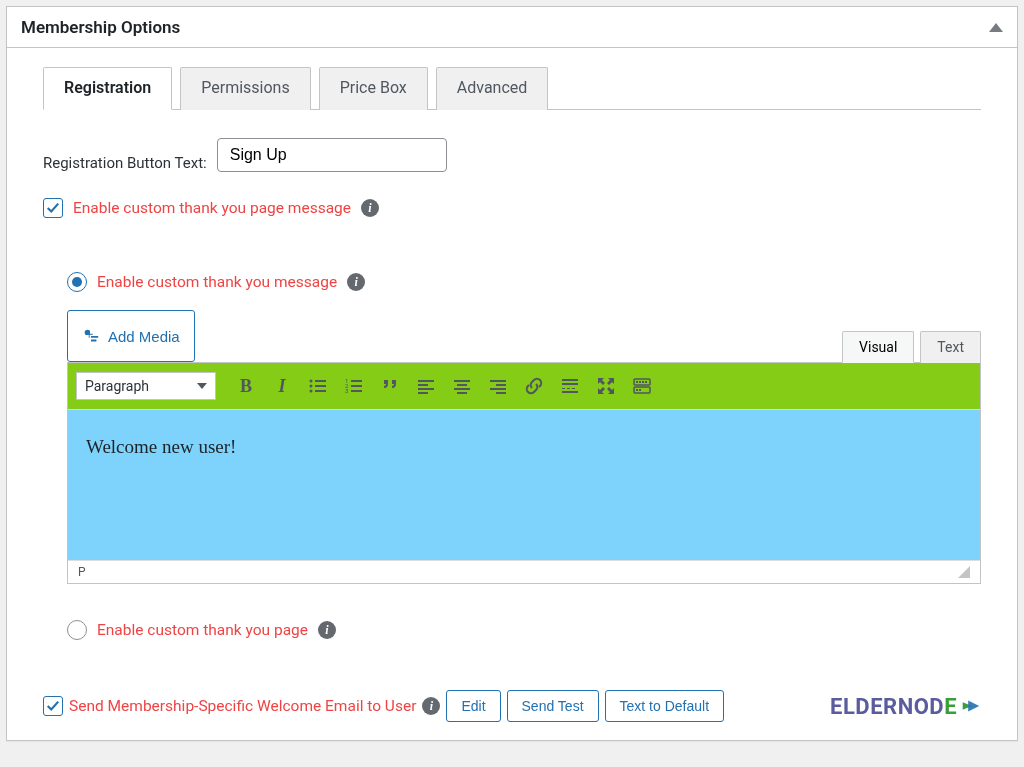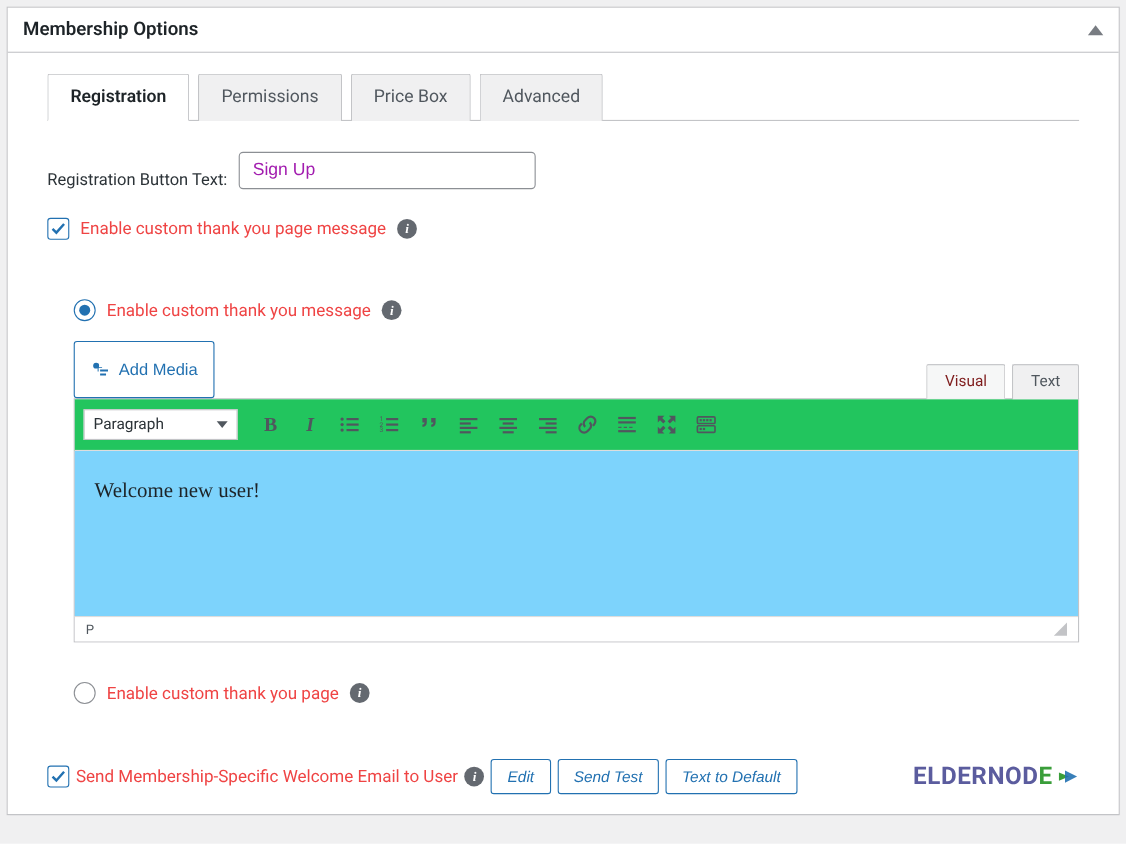--- a/index.html
+++ b/index.html
@@ -67,22 +67,22 @@
 }
 .field-label {
   font-size: 15px;
   color: #2c3338;
 }
 .text-input {
   border: 1px solid #8c8f94;
   border-radius: 4px;
   padding: 7px 12px;
   font-size: 16px;
-  width: 270px;
-  color: #a21caf;
+  width: 230px;
+  color: #000000;
 }
 .checkbox-row, .radio-row {
   display: flex;
   align-items: center;
   gap: 10px;
   margin-bottom: 18px;
 }
 .cb {
   width: 20px; height: 20px;
   border: 1.5px solid #2271b1;
@@ -158,28 +158,28 @@
   background: #f0f0f1;
   color: #50575e;
   font-size: 14px;
   cursor: pointer;
   border-radius: 2px 2px 0 0;
   position: relative;
   top: 1px;
 }
 .ed-tab.active {
   background: #f6f7f7;
-  color: #7f1d1d;
+  color: #000000;
   border-bottom: 1px solid #f6f7f7;
 }
 .editor-box {
   border: 1px solid #c3c4c7;
 }
 .toolbar {
-  background: #22c55e;
+  background: #84cc16;
   border-bottom: 1px solid #ddd;
   padding: 8px 8px;
   display: flex;
   align-items: center;
   gap: 4px;
 }
 .format-select {
   width: 140px;
   padding: 5px 8px;
   border: 1px solid #c3c4c7;
@@ -240,21 +240,20 @@
   margin-top: 50px;
 }
 .blue-btn {
   border: 1px solid #2271b1;
   color: #2271b1;
   background: #fff;
   padding: 7px 14px;
   font-size: 14px;
   border-radius: 3px;
   cursor: pointer;
-  font-style: italic;
 }
 .logo {
   margin-left: auto;
   font-size: 22px;
   font-weight: 700;
   letter-spacing: 0.5px;
   color: #5b5c9e;
   display: flex;
   align-items: center;
 }

